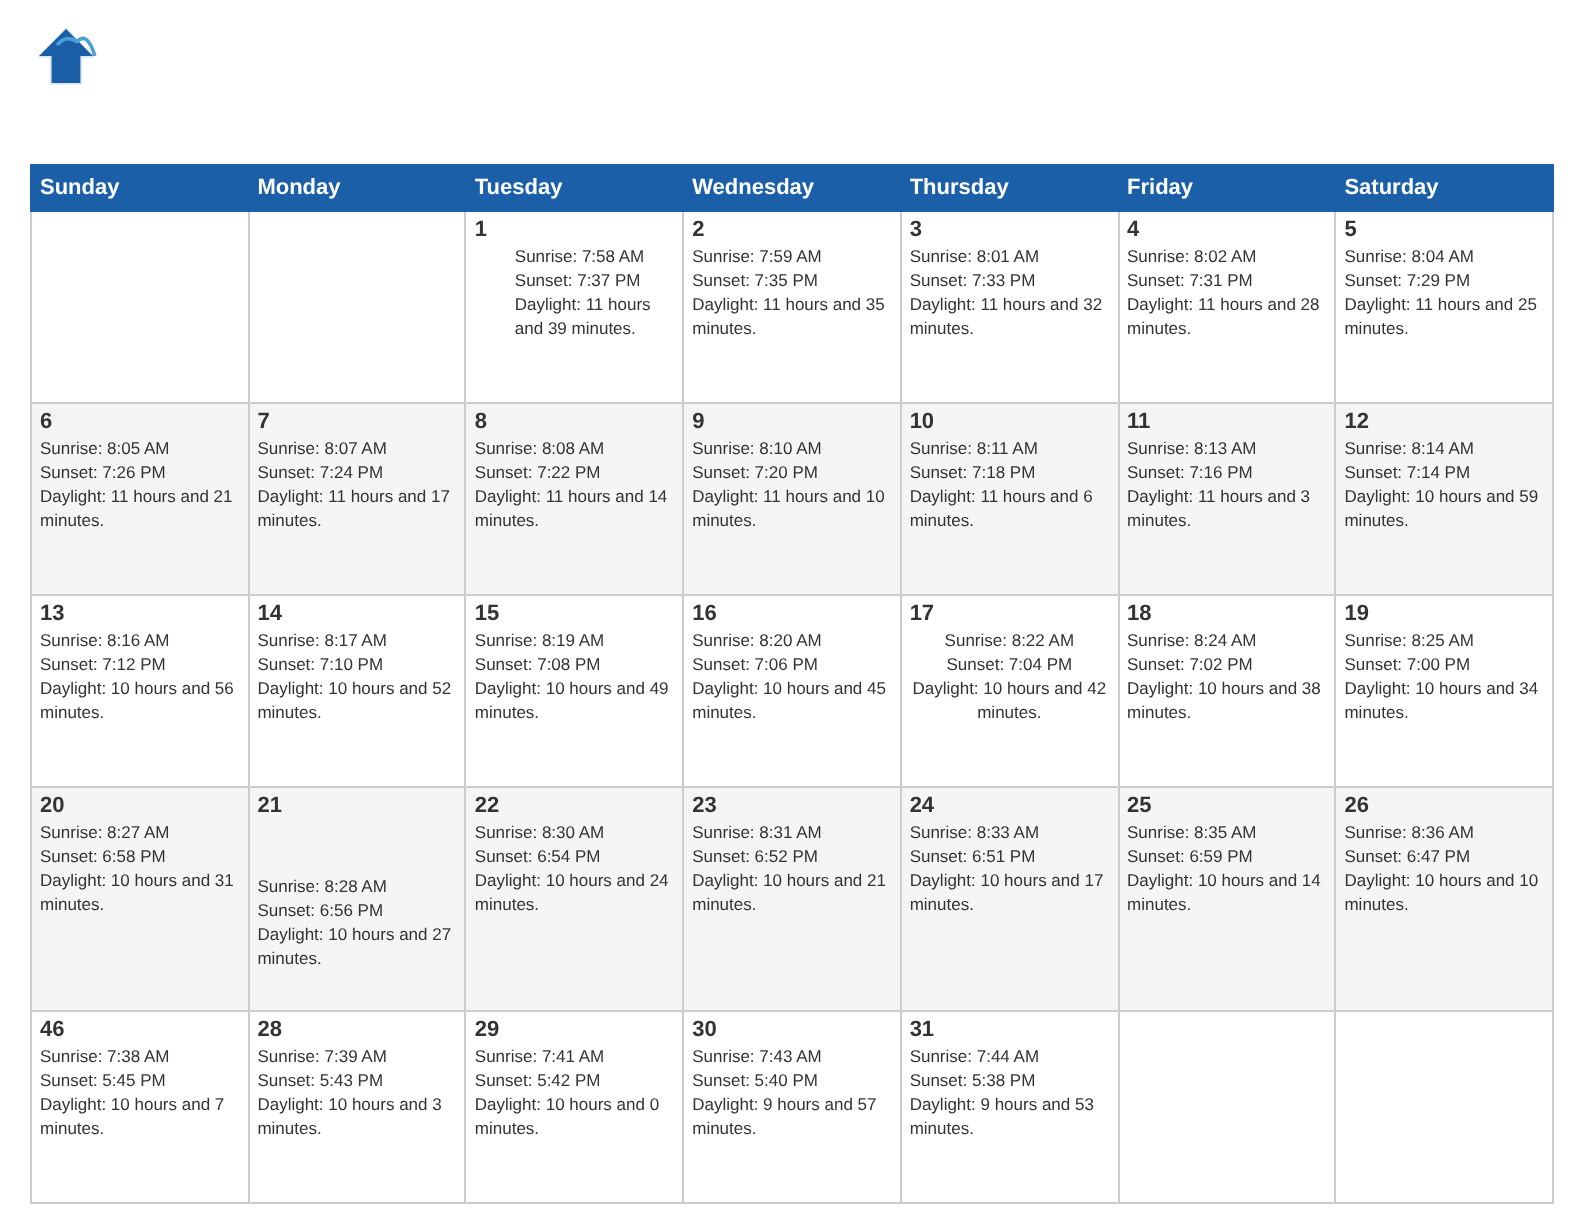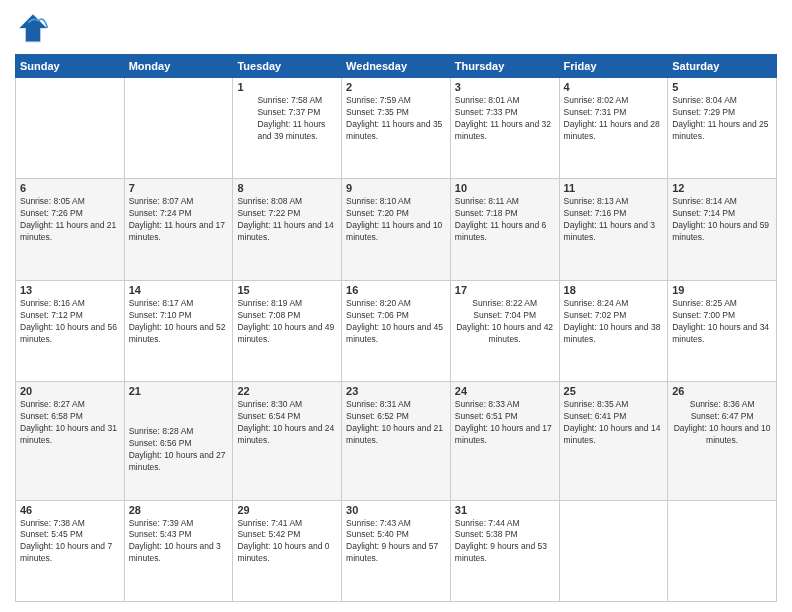--- a/index.html
+++ b/index.html
@@ -9,20 +9,21 @@
       width: 792px;
       height: 612px;
       overflow: hidden;
     }
     .page {
       width: 792px;
       height: 612px;
       padding: 10px 15px;
       display: flex;
       flex-direction: column;
+      gap: 28px;
     }
     .header {
       display: flex;
       justify-content: space-between;
       align-items: flex-start;
       margin-bottom: 8px;
     }
     .title-area {
       text-align: right;
     }
@@ -284,26 +285,26 @@
           </td>
           <td>
             <span class="day-num">24</span>
             <div class="day-info" style="white-space: pre-line;">Sunrise: 8:33 AM
 Sunset: 6:51 PM
 Daylight: 10 hours and 17 minutes.</div>
           </td>
           <td>
             <span class="day-num">25</span>
             <div class="day-info" style="white-space: pre-line;">Sunrise: 8:35 AM
-Sunset: 6:41 PM
+Sunset: 6:59 PM
 Daylight: 10 hours and 14 minutes.</div>
           </td>
           <td>
             <span class="day-num">26</span>
-            <div class="day-info" style="white-space: pre-line; text-align: center;">Sunrise: 8:36 AM
+            <div class="day-info" style="white-space: pre-line;">Sunrise: 8:36 AM
 Sunset: 6:47 PM
 Daylight: 10 hours and 10 minutes.</div>
           </td>
         </tr>
         <tr>
           <td>
             <span class="day-num">46</span>
             <div class="day-info" style="white-space: pre-line;">Sunrise: 7:38 AM
 Sunset: 5:45 PM
 Daylight: 10 hours and 7 minutes.</div>

